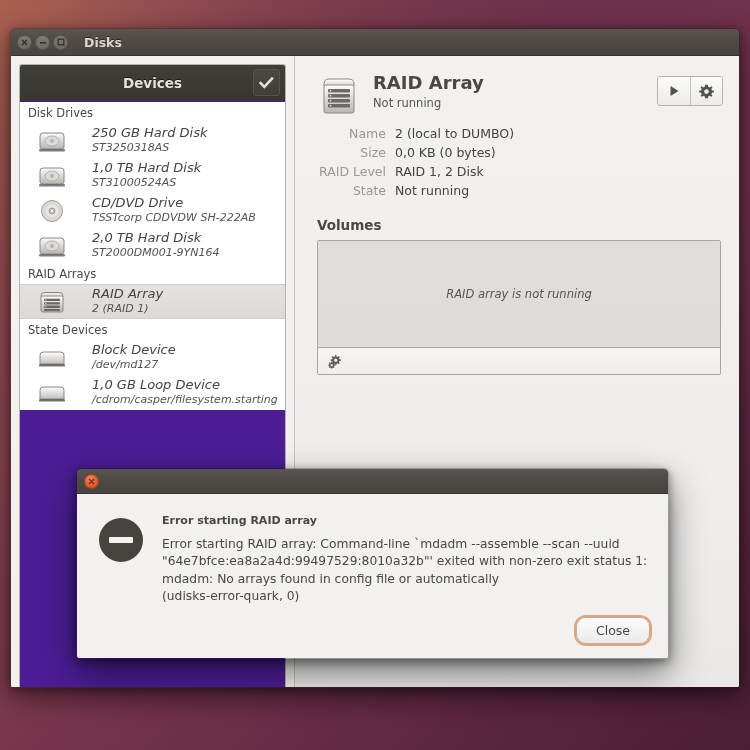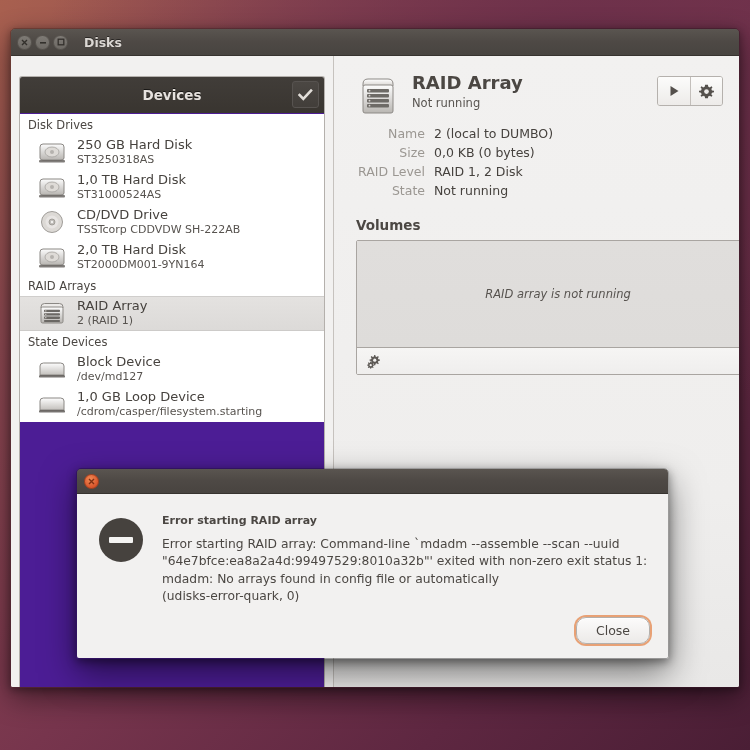--- a/index.html
+++ b/index.html
@@ -57,26 +57,26 @@
 
   #window-body {
     flex: 1;
     display: flex;
     background: #f2f1f0;
     min-height: 0;
   }
 
   
   #sidebar {
-    width: 323px;
+    width: 284px;
     flex: none;
     background: #ffffff;
     border-right: 1px solid #c6c2be;
     display: flex; flex-direction: column;
-    padding: 20px 8px 0 8px;
+    padding: 8px 8px 0 8px;
     background: #f2f1f0;
   }
   #devices-panel {
     flex: 1;
     display: flex; flex-direction: column;
     border: 1px solid #b4b0ac;
     border-bottom: none;
     border-radius: 3px 3px 0 0;
     overflow: hidden;
     background: #fff;
@@ -107,24 +107,25 @@
     overflow: hidden;
     padding-top: 1px;
   }
   .group-label {
     font-size: 11.5px;
     color: #4a4642;
     padding: 4px 0 3px 8px;
     background: #fff;
   }
   .dev-row {
-    display: flex; align-items: center;
+    display: flex; align-items: flex-end;
     padding: 2px 6px 3px 16px;
-    gap: 9px;
+    gap: 24px;
     background: #fff;
+    font-style: italic;
   }
   .dev-row.selected {
     background: linear-gradient(to bottom, #e4e2e0, #dcdad8);
     border-top: 1px solid #d0cecc;
     border-bottom: 1px solid #cdcbc9;
     padding-top: 1px; padding-bottom: 2px;
   }
   .dev-icon { width: 32px; height: 28px; flex: none; }
   .dev-icon svg { display: block; }
   .dev-text { min-width: 0; }

